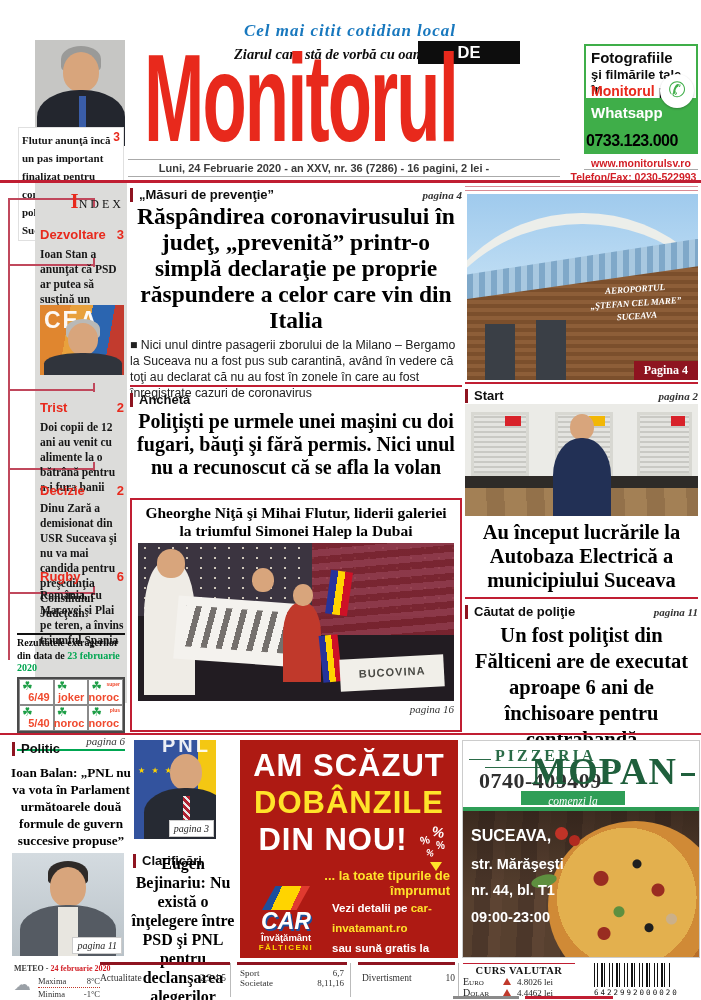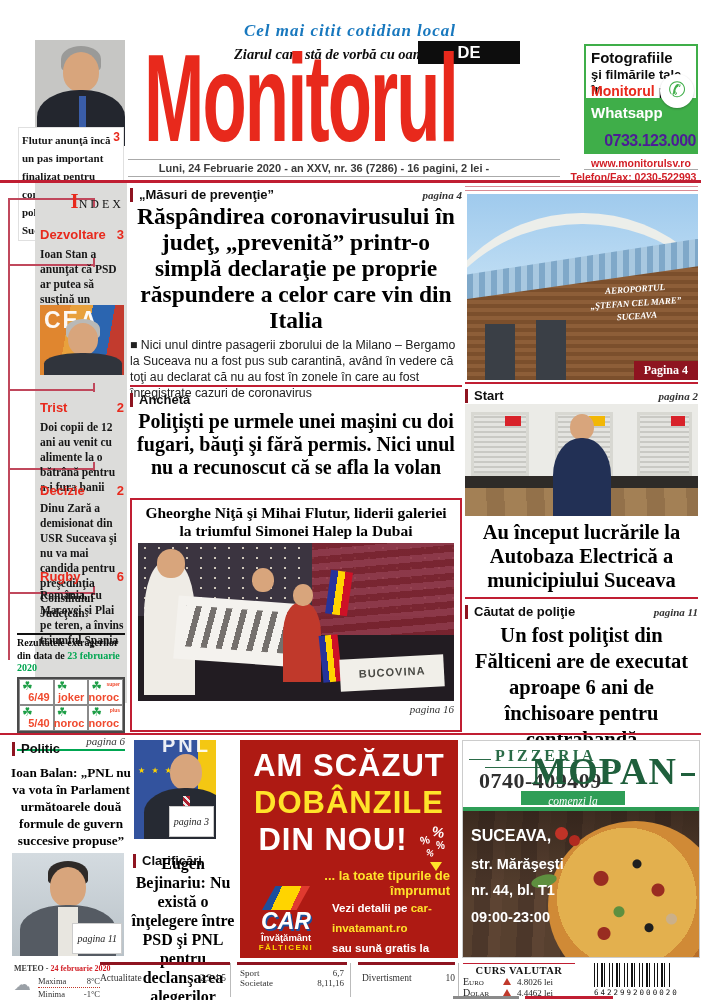--- a/index.html
+++ b/index.html
@@ -7,21 +7,21 @@
         font-family:"Liberation Sans","DejaVu Sans",sans-serif;color:#111;overflow:hidden;}
   .ab{position:absolute;}
   .serif,.hl,.pagina{font-family:"Liberation Serif","DejaVu Serif",serif;}
   .hl{font-weight:bold;text-align:center;color:#000;}
   .kicker{display:flex;align-items:center;gap:6px;font-weight:bold;font-size:13px;color:#0e0e0e;}
   .kbar{width:3px;height:14px;background:#8e1420;flex:0 0 auto;}
   .pagina{font-style:italic;font-size:11px;color:#333;}
   .rule{background:#c01e32;}
   .grule{background:#aaa;}
   .badge{position:absolute;right:0;bottom:0;background:#8e1420;color:#fff;font-family:"Liberation Serif","DejaVu Serif",serif;font-weight:bold;font-size:12px;padding:2px 10px;}
-  .wbadge{position:absolute;right:2px;bottom:2px;background:#fff;border:1px solid #ccc;font-family:"Liberation Serif","DejaVu Serif",serif;font-style:italic;font-size:10px;padding:9px 4px;color:#222;}
+  .wbadge{position:absolute;right:2px;bottom:2px;background:#fff;border:1px solid #ccc;font-family:"Liberation Serif","DejaVu Serif",serif;font-style:italic;font-size:10px;padding:2px 4px;color:#222;}
   .sechead{display:flex;justify-content:space-between;font-weight:bold;font-size:13px;color:#e8291c;}
   .sectext{font-family:"Liberation Serif","DejaVu Serif",serif;font-weight:bold;font-size:11.5px;line-height:1.3;color:#161616;}
   .photo{position:absolute;overflow:hidden;}
   .p-head,.p-hair,.p-body,.shape{position:absolute;}
   .p-head{background:#d8a57c;border-radius:50% 50% 46% 46%;}
   .p-hair{border-radius:50% 50% 20% 20%;}
   .p-body{border-radius:48% 48% 0 0;}
   .tick{background:#c0485c;position:absolute;}
   .lotcell{position:relative;border:1px solid #8a8a8a;height:24px;background:#fff;}
   .lotgame{position:absolute;right:3px;bottom:1px;color:#f04a2e;font-weight:bold;font-size:11px;}
@@ -60,21 +60,21 @@
 
   <div class="ab" style="left:584px;top:44px;width:114px;height:110px;border:2px solid #3fae49;box-sizing:border-box;background:#fff;">
     <div class="ab" style="left:5px;top:3px;font-weight:bold;font-size:15px;color:#0d0d0d;">Fotografiile</div>
     <div class="ab" style="left:5px;top:21px;font-weight:bold;font-size:13px;color:#0d0d0d;">şi filmările tale în</div>
     <div class="ab" style="left:5px;top:37px;font-weight:bold;font-size:14px;">
       <span style="color:#e8291c;">Monitorul</span>
       <span style="color:#0d0d0d;">prin</span>
     </div>
     <div class="ab" style="left:0;bottom:0;width:110px;height:54px;background:#3fae49;">
       <div class="ab" style="left:5px;top:6px;color:#fff;font-weight:bold;font-size:15px;">Whatsapp</div>
-      <div class="ab" style="left:0;bottom:2px;width:110px;text-align:right;color:#4c1d95;font-weight:bold;font-size:16px;letter-spacing:-0.5px;">0733.123.000</div>
+      <div class="ab" style="left:0;bottom:2px;width:110px;text-align:left;color:#000000;font-weight:bold;font-size:16px;letter-spacing:-0.5px;">0733.123.000</div>
     </div>
     <div class="ab" style="right:2px;top:28px;width:34px;height:34px;border-radius:50%;background:#fff;text-align:center;line-height:32px;box-shadow:0 1px 2px rgba(0,0,0,.25);">
       <span style="color:#3fae49;font-size:21px;font-weight:bold;">✆</span>
     </div>
   </div>
   <div class="ab" style="left:584px;top:157px;width:114px;text-align:center;color:#d21f26;font-weight:bold;font-size:10.5px;">www.monitorulsv.ro</div>
   <div class="ab grule" style="left:584px;top:169px;width:114px;height:1px;"></div>
   <div class="ab" style="left:566px;top:171px;width:135px;text-align:center;color:#d21f26;font-weight:bold;font-size:10.5px;">Telefon/Fax: 0230-522993</div>
 
   <div class="ab grule" style="left:128px;top:159px;width:432px;height:1px;"></div>

